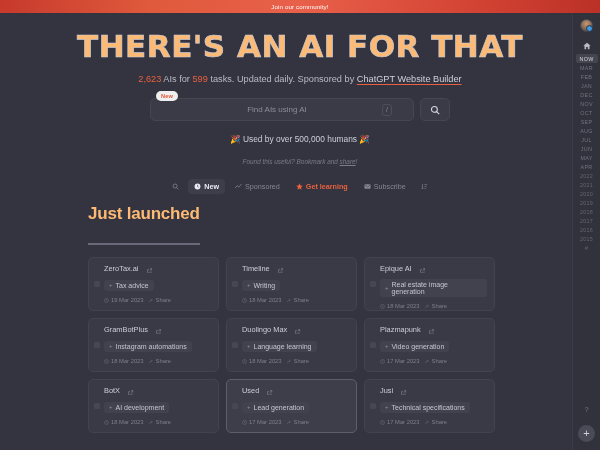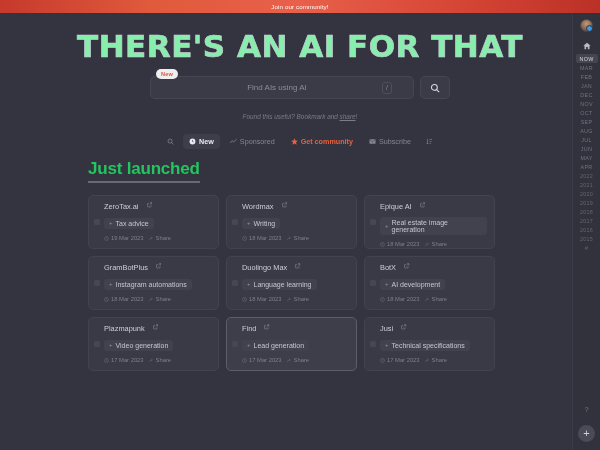--- a/index.html
+++ b/index.html
@@ -19,21 +19,21 @@
   }
   .banner-text { font-size: 6.2px; color: #fff; letter-spacing: .1px; }
 
   
   .hero { padding-top: 18px; text-align: center; }
   .hero-title {
     font-family: "DejaVu Sans", sans-serif;
     font-weight: 700;
     font-size: 31px;
     letter-spacing: 0.5px;
-    color: #86efac;
+    color: #fdba74;
     line-height: 1;
     -webkit-text-stroke: 0.7px #c8cad6;
   }
   .hero-sub {
     margin-top: 12px;
     font-size: 9.2px;
     color: #b9bac6;
   }
   .num { color: #e8613f; font-weight: 400; }
   .sponsor { color: #cfd0da; text-decoration: underline; text-decoration-color: #e8613f; text-underline-offset: 2px; }
@@ -130,24 +130,24 @@
   .tab.active { background: #3d3e4a; color: #e8e9f1; font-weight: 700; }
   .tab.featured { color: #e8613f; font-weight: 700; }
   .tab svg { width: 7px; height: 7px; display: block; }
 
   
   .content { padding: 0 0 0 88px; margin-top: 10px; }
   .section-title {
     display: inline-block;
     font-size: 17px;
     font-weight: 700;
-    color: #22c55e;
+    color: #fdba74;
     letter-spacing: -.2px;
     border-bottom: 2px solid #676878;
-    padding-bottom: 2px;
+    padding-bottom: 19px;
   }
 
   
   .grid {
     margin-top: 12px;
     display: grid;
     grid-template-columns: repeat(3, 131px);
     gap: 7px 7px;
     width: 413px;
   }
@@ -165,21 +165,21 @@
     position: absolute;
     left: 5px; top: 23px;
     width: 6px; height: 6px;
     background: #464753;
     border-radius: 1.5px;
     cursor: pointer;
   }
   .card-name {
     font-size: 7.4px;
     color: #cdced8;
-    display: flex; align-items: flex-start; gap: 8px;
+    display: flex; align-items: flex-end; gap: 8px;
   }
   .card-name svg { width: 5.5px; height: 5.5px; opacity: .75; }
   .card-tag {
     margin-top: 6px;
     display: inline-flex; align-items: center; gap: 3px;
     background: #41424e;
     border-radius: 3px;
     padding: 2px 5px;
     font-size: 7px;
     color: #c5c6d1;
@@ -266,35 +266,39 @@
 </head>
 <body>
 
 <div class="banner">
   <span class="banner-text">Join our community!</span>
 </div>
 
 <div class="hero">
   <div class="hero-title">THERE'S AN AI FOR THAT</div>
 
+  <div class="hero-sub">
+    <span class="num">2,623</span><span> AIs for </span><span class="num">599</span><span> tasks. Updated daily. Sponsored by </span><span class="sponsor">ChatGPT Website Builder</span>
+  </div>
 
   <div class="search-wrap">
     <span class="new-badge">New</span>
     <div class="search-box">
       <input class="search-input" type="text" placeholder="Find AIs using AI" style="">
       <span class="slash-key">/</span>
     </div>
     <div class="search-btn">
       <svg viewBox="0 0 24 24" fill="none" stroke="#d7d8e2" stroke-width="2.6">
         <circle cx="10.5" cy="10.5" r="7"></circle>
           <line x1="15.8" y1="15.8" x2="22" y2="22"></line>
       </svg>
     </div>
   </div>
 
+  <div class="users-line">🎉 Used by over 500,000 humans 🎉</div>
 
   <div class="bookmark-line">
     <span>Found this useful? Bookmark and </span><u>share</u><span>!</span>
   </div>
 
   <div class="tabs">
     <div class="tab icon-only">
       <svg viewBox="0 0 24 24" fill="none" stroke="#85868f" stroke-width="2.6">
         <circle cx="10.5" cy="10.5" r="7"></circle>
           <line x1="15.8" y1="15.8" x2="22" y2="22"></line>
@@ -313,21 +317,21 @@
       <svg viewBox="0 0 24 24" fill="none" stroke="#85868f" stroke-width="2.6">
         <polyline points="1,17 7,9 13,14 23,3"></polyline>
       </svg>
       <span>Sponsored</span>
     </div>
 
     <div class="tab featured">
       <svg viewBox="0 0 24 24" fill="#e8613f">
         <polygon points="12,1 15.3,8.6 23.5,9.4 17.3,14.9 19.1,23 12,18.8 4.9,23 6.7,14.9 0.5,9.4 8.7,8.6"></polygon>
       </svg>
-      <span>Get community</span>
+      <span>Get learning</span>
     </div>
 
     <div class="tab">
       <svg viewBox="0 0 24 24">
         <rect x="1.5" y="4.5" width="21" height="15" rx="2" fill="#85868f"></rect>
         <polyline points="2.5,6 12,13.5 21.5,6" fill="none" stroke="#3a3b47" stroke-width="2"></polyline>
       </svg>
       <span>Subscribe</span>
     </div>
 
@@ -367,21 +371,21 @@
           </span>
           <span class="mi">
             <svg viewBox="0 0 24 24" fill="none" stroke="#7e7f8b" stroke-width="2.4">
               <path d="M2 20c1-8 7-11 13-11"></path>
               <polyline points="10,3 16,9 10,15"></polyline>
             </svg>
             <span>Share</span>
           </span>
         </div></div>
       <div class="card"><div class="card-check"></div><div class="card-name">
-          <span>Wordmax</span>
+          <span>Timeline</span>
           <svg viewBox="0 0 24 24" fill="none" stroke="#a9aab6" stroke-width="2.4">
             <polyline points="13,3 21,3 21,11"></polyline>
             <line x1="21" y1="3" x2="11" y2="13"></line>
             <path d="M18 15v5a1.5 1.5 0 0 1-1.5 1.5H4A1.5 1.5 0 0 1 2.5 20V7.5A1.5 1.5 0 0 1 4 6h5"></path>
           </svg>
         </div><div class="card-tag">
           <span class="plus">+</span>
           <span>Writing</span>
         </div><div class="card-meta">
           <span class="mi">
@@ -471,20 +475,46 @@
           </span>
           <span class="mi">
             <svg viewBox="0 0 24 24" fill="none" stroke="#7e7f8b" stroke-width="2.4">
               <path d="M2 20c1-8 7-11 13-11"></path>
               <polyline points="10,3 16,9 10,15"></polyline>
             </svg>
             <span>Share</span>
           </span>
         </div></div>
       <div class="card"><div class="card-check"></div><div class="card-name">
+          <span>Plazmapunk</span>
+          <svg viewBox="0 0 24 24" fill="none" stroke="#a9aab6" stroke-width="2.4">
+            <polyline points="13,3 21,3 21,11"></polyline>
+            <line x1="21" y1="3" x2="11" y2="13"></line>
+            <path d="M18 15v5a1.5 1.5 0 0 1-1.5 1.5H4A1.5 1.5 0 0 1 2.5 20V7.5A1.5 1.5 0 0 1 4 6h5"></path>
+          </svg>
+        </div><div class="card-tag">
+          <span class="plus">+</span>
+          <span>Video generation</span>
+        </div><div class="card-meta">
+          <span class="mi">
+            <svg viewBox="0 0 24 24" fill="none" stroke="#7e7f8b" stroke-width="2.4">
+              <circle cx="12" cy="12" r="9.5"></circle>
+              <path d="M12 7v5.5l3.5 2"></path>
+            </svg>
+            <span>17 Mar 2023</span>
+          </span>
+          <span class="mi">
+            <svg viewBox="0 0 24 24" fill="none" stroke="#7e7f8b" stroke-width="2.4">
+              <path d="M2 20c1-8 7-11 13-11"></path>
+              <polyline points="10,3 16,9 10,15"></polyline>
+            </svg>
+            <span>Share</span>
+          </span>
+        </div></div>
+      <div class="card"><div class="card-check"></div><div class="card-name">
           <span>BotX</span>
           <svg viewBox="0 0 24 24" fill="none" stroke="#a9aab6" stroke-width="2.4">
             <polyline points="13,3 21,3 21,11"></polyline>
             <line x1="21" y1="3" x2="11" y2="13"></line>
             <path d="M18 15v5a1.5 1.5 0 0 1-1.5 1.5H4A1.5 1.5 0 0 1 2.5 20V7.5A1.5 1.5 0 0 1 4 6h5"></path>
           </svg>
         </div><div class="card-tag">
           <span class="plus">+</span>
           <span>AI development</span>
         </div><div class="card-meta">
@@ -496,48 +526,22 @@
             <span>18 Mar 2023</span>
           </span>
           <span class="mi">
             <svg viewBox="0 0 24 24" fill="none" stroke="#7e7f8b" stroke-width="2.4">
               <path d="M2 20c1-8 7-11 13-11"></path>
               <polyline points="10,3 16,9 10,15"></polyline>
             </svg>
             <span>Share</span>
           </span>
         </div></div>
-      <div class="card"><div class="card-check"></div><div class="card-name">
-          <span>Plazmapunk</span>
-          <svg viewBox="0 0 24 24" fill="none" stroke="#a9aab6" stroke-width="2.4">
-            <polyline points="13,3 21,3 21,11"></polyline>
-            <line x1="21" y1="3" x2="11" y2="13"></line>
-            <path d="M18 15v5a1.5 1.5 0 0 1-1.5 1.5H4A1.5 1.5 0 0 1 2.5 20V7.5A1.5 1.5 0 0 1 4 6h5"></path>
-          </svg>
-        </div><div class="card-tag">
-          <span class="plus">+</span>
-          <span>Video generation</span>
-        </div><div class="card-meta">
-          <span class="mi">
-            <svg viewBox="0 0 24 24" fill="none" stroke="#7e7f8b" stroke-width="2.4">
-              <circle cx="12" cy="12" r="9.5"></circle>
-              <path d="M12 7v5.5l3.5 2"></path>
-            </svg>
-            <span>17 Mar 2023</span>
-          </span>
-          <span class="mi">
-            <svg viewBox="0 0 24 24" fill="none" stroke="#7e7f8b" stroke-width="2.4">
-              <path d="M2 20c1-8 7-11 13-11"></path>
-              <polyline points="10,3 16,9 10,15"></polyline>
-            </svg>
-            <span>Share</span>
-          </span>
-        </div></div>
       <div class="card hl"><div class="card-check"></div><div class="card-name">
-          <span>Find</span>
+          <span>Used</span>
           <svg viewBox="0 0 24 24" fill="none" stroke="#a9aab6" stroke-width="2.4">
             <polyline points="13,3 21,3 21,11"></polyline>
             <line x1="21" y1="3" x2="11" y2="13"></line>
             <path d="M18 15v5a1.5 1.5 0 0 1-1.5 1.5H4A1.5 1.5 0 0 1 2.5 20V7.5A1.5 1.5 0 0 1 4 6h5"></path>
           </svg>
         </div><div class="card-tag">
           <span class="plus">+</span>
           <span>Lead generation</span>
         </div><div class="card-meta">
           <span class="mi">

